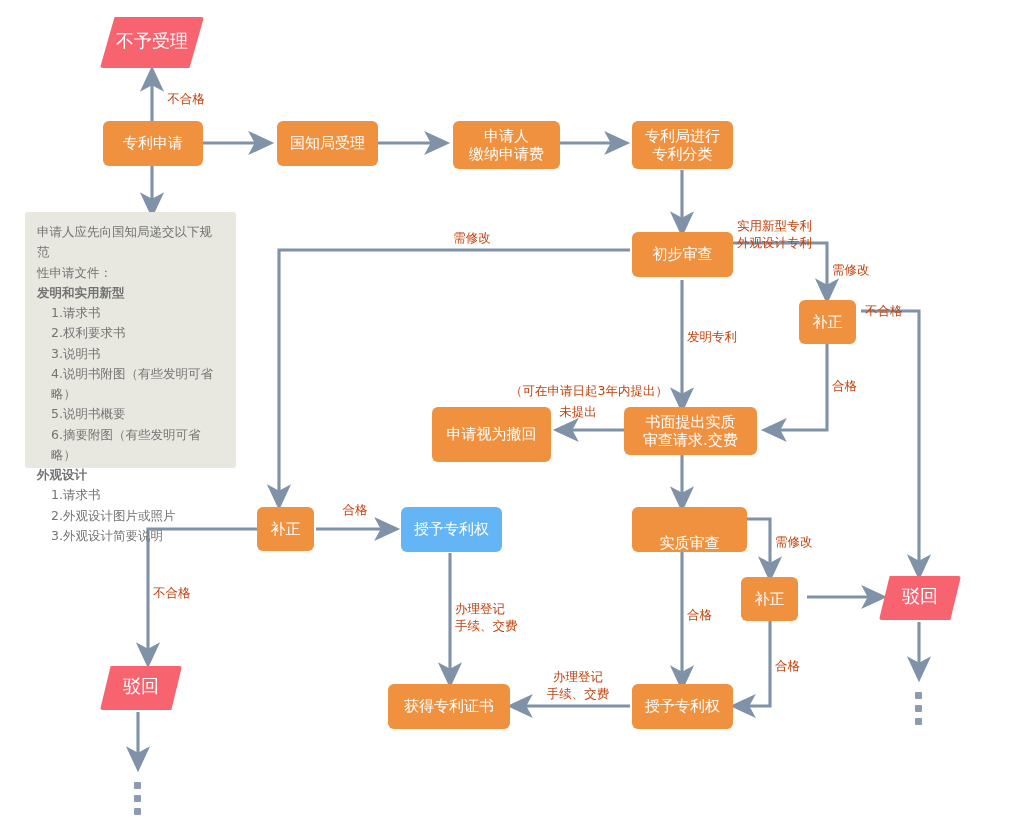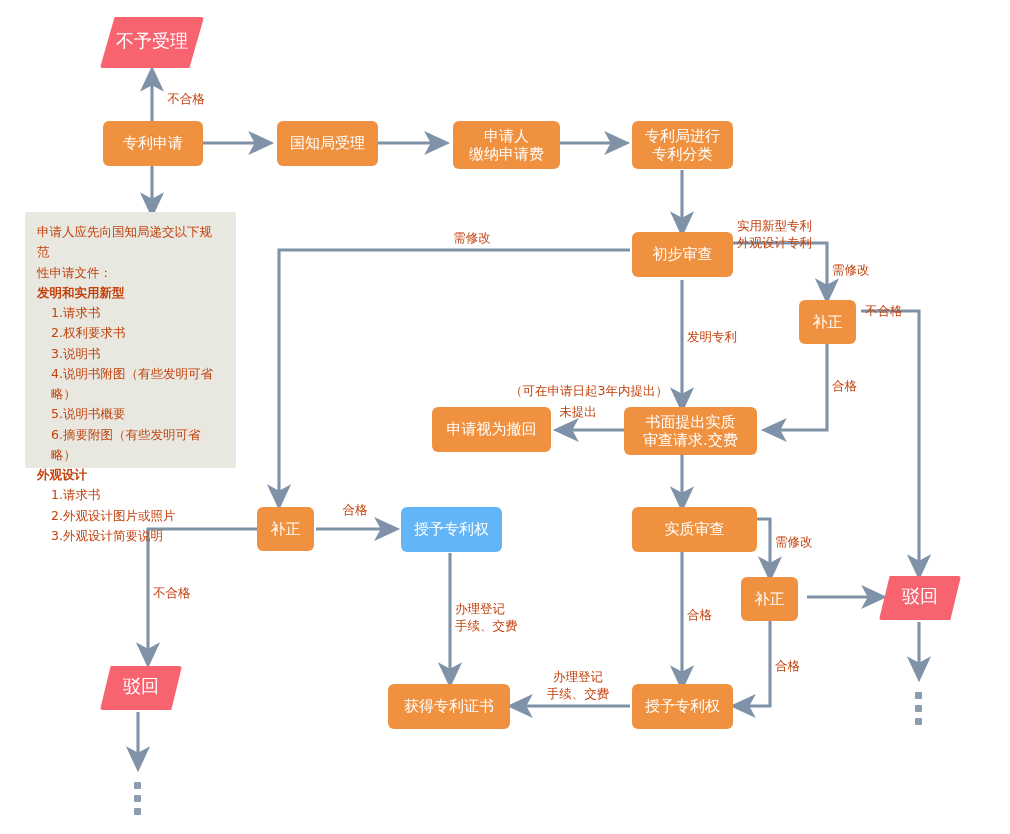--- a/index.html
+++ b/index.html
@@ -46,21 +46,21 @@
     font-size:18px;
     border-radius:3px;
     font-family:Liberation Mono, monospace;
   }
   .note{
     position:absolute;
     background:#e8e8e0;
     border-radius:3px;
     box-sizing:border-box;
     padding:10px 16px 12px 12px;
-    color:#c2410c;
+    color:#737373;
     font-size:12.5px;
     line-height:1.62;
   }
   .note .hd{font-weight:bold;}
   .note .li{padding-left:14px;}
   .elabel{
     position:absolute;
     color:#c2410c;
     font-size:12.5px;
     line-height:1.32;
@@ -161,38 +161,38 @@
   </div>
 
   <div class="node proc" style="left:632px;top:232px;width:101px;height:45px;">
     <span>初步审查</span>
   </div>
 
   <div class="node proc" style="left:799px;top:300px;width:57px;height:44px;">
     <span>补正</span>
   </div>
 
-  <div class="node proc" style="left:432px;top:407px;width:119px;height:45px;">
+  <div class="node proc" style="left:432px;top:407px;width:119px;height:55px;">
     <span>申请视为撤回</span>
   </div>
 
   <div class="node proc" style="left:624px;top:407px;width:133px;height:48px;">
     <span>书面提出实质
 审查请求.交费</span>
   </div>
 
   <div class="node proc" style="left:257px;top:507px;width:57px;height:44px;">
     <span>补正</span>
   </div>
 
   <div class="node accent" style="left:401px;top:507px;width:101px;height:45px;">
     <span>授予专利权</span>
   </div>
 
-  <div class="node proc" style="left:632px;top:507px;width:125px;height:45px;">
+  <div class="node proc" style="left:632px;top:507px;width:115px;height:45px;align-items:flex-end;">
     <span>实质审查</span>
   </div>
 
   <div class="node proc" style="left:741px;top:577px;width:57px;height:44px;">
     <span>补正</span>
   </div>
 
   <div class="node reject" style="left:879px;top:576px;width:82px;height:44px;clip-path:polygon(13% 0,100% 0,87% 100%,0 100%);">
     <span>驳回</span>
   </div>

